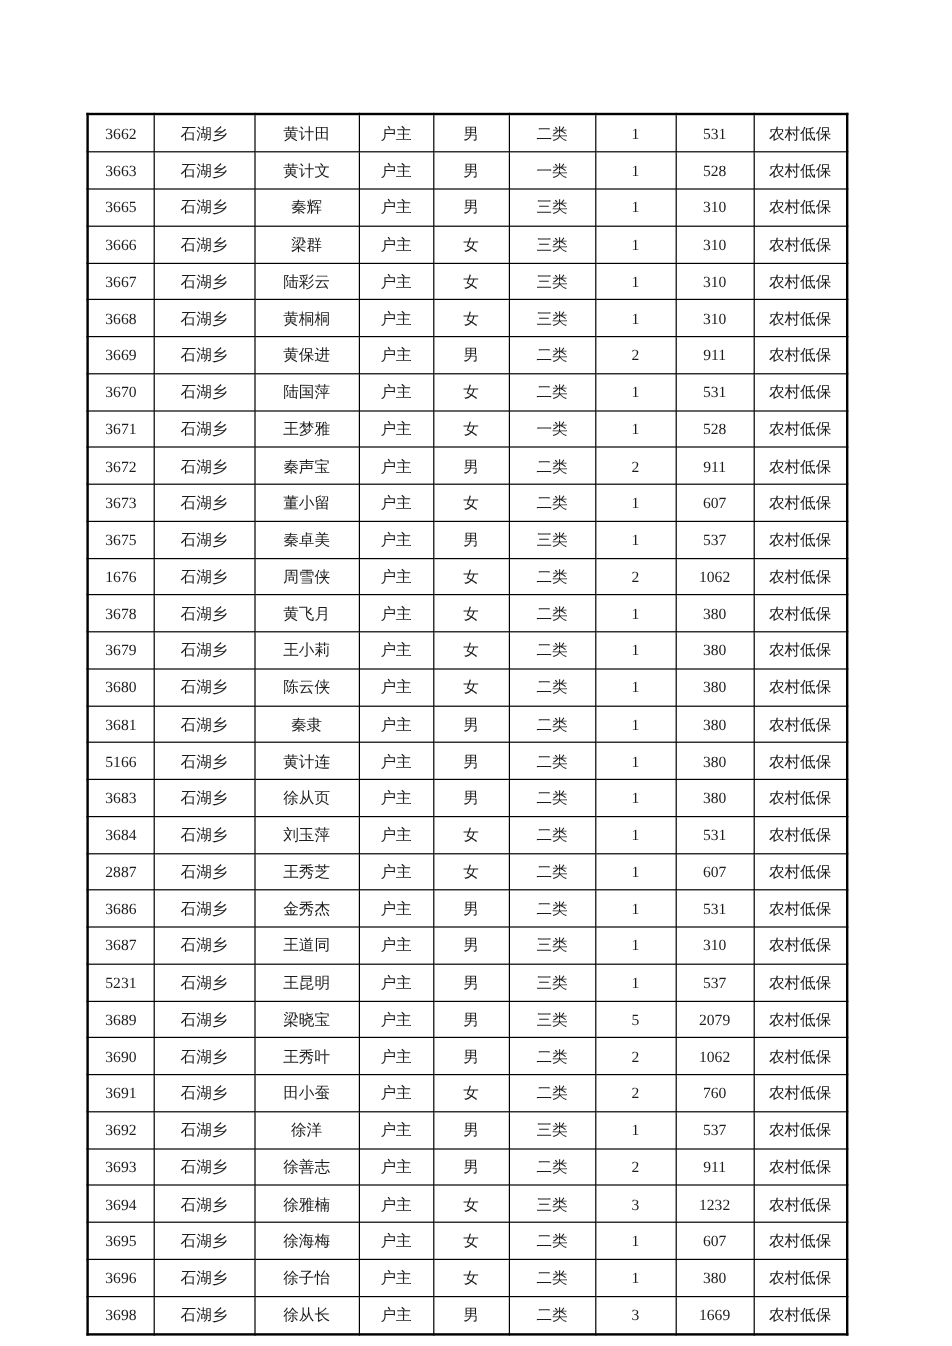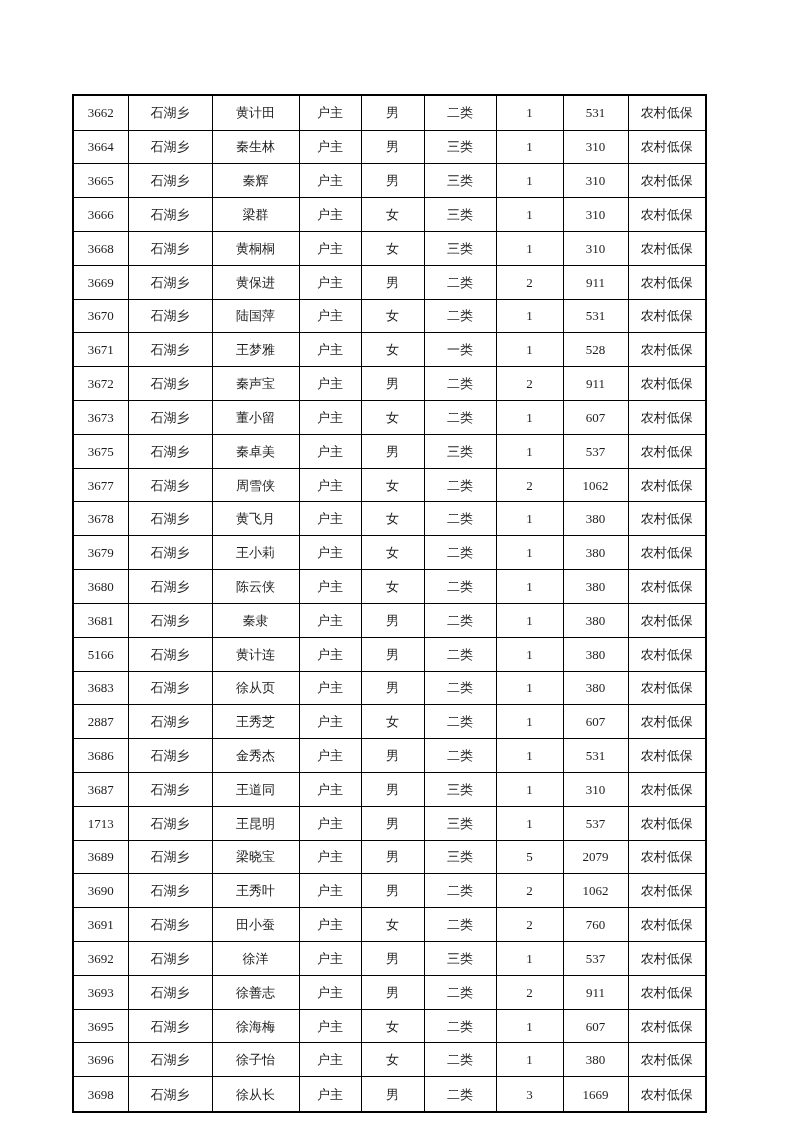--- a/index.html
+++ b/index.html
@@ -74,45 +74,56 @@
           <td>石湖乡</td>
           <td>黄计田</td>
           <td>户主</td>
           <td>男</td>
           <td>二类</td>
           <td>1</td>
           <td>531</td>
           <td>农村低保</td>
         </tr>
         <tr>
-          <td>3664</td>
-          <td>石湖乡</td>
-          <td>秦生林</td>
+          <td>3663</td>
+          <td>石湖乡</td>
+          <td>黄计文</td>
+          <td>户主</td>
+          <td>男</td>
+          <td>一类</td>
+          <td>1</td>
+          <td>528</td>
+          <td>农村低保</td>
+        </tr>
+        <tr>
+          <td>3665</td>
+          <td>石湖乡</td>
+          <td>秦辉</td>
           <td>户主</td>
           <td>男</td>
           <td>三类</td>
           <td>1</td>
           <td>310</td>
           <td>农村低保</td>
         </tr>
         <tr>
-          <td>3665</td>
-          <td>石湖乡</td>
-          <td>秦辉</td>
-          <td>户主</td>
-          <td>男</td>
+          <td>3666</td>
+          <td>石湖乡</td>
+          <td>梁群</td>
+          <td>户主</td>
+          <td>女</td>
           <td>三类</td>
           <td>1</td>
           <td>310</td>
           <td>农村低保</td>
         </tr>
         <tr>
-          <td>3666</td>
-          <td>石湖乡</td>
-          <td>梁群</td>
+          <td>3667</td>
+          <td>石湖乡</td>
+          <td>陆彩云</td>
           <td>户主</td>
           <td>女</td>
           <td>三类</td>
           <td>1</td>
           <td>310</td>
           <td>农村低保</td>
         </tr>
         <tr>
           <td>3668</td>
           <td>石湖乡</td>
@@ -184,21 +195,21 @@
           <td>石湖乡</td>
           <td>秦卓美</td>
           <td>户主</td>
           <td>男</td>
           <td>三类</td>
           <td>1</td>
           <td>537</td>
           <td>农村低保</td>
         </tr>
         <tr>
-          <td>3677</td>
+          <td>1676</td>
           <td>石湖乡</td>
           <td>周雪侠</td>
           <td>户主</td>
           <td>女</td>
           <td>二类</td>
           <td>2</td>
           <td>1062</td>
           <td>农村低保</td>
         </tr>
         <tr>
@@ -261,20 +272,31 @@
           <td>石湖乡</td>
           <td>徐从页</td>
           <td>户主</td>
           <td>男</td>
           <td>二类</td>
           <td>1</td>
           <td>380</td>
           <td>农村低保</td>
         </tr>
         <tr>
+          <td>3684</td>
+          <td>石湖乡</td>
+          <td>刘玉萍</td>
+          <td>户主</td>
+          <td>女</td>
+          <td>二类</td>
+          <td>1</td>
+          <td>531</td>
+          <td>农村低保</td>
+        </tr>
+        <tr>
           <td>2887</td>
           <td>石湖乡</td>
           <td>王秀芝</td>
           <td>户主</td>
           <td>女</td>
           <td>二类</td>
           <td>1</td>
           <td>607</td>
           <td>农村低保</td>
         </tr>
@@ -294,21 +316,21 @@
           <td>石湖乡</td>
           <td>王道同</td>
           <td>户主</td>
           <td>男</td>
           <td>三类</td>
           <td>1</td>
           <td>310</td>
           <td>农村低保</td>
         </tr>
         <tr>
-          <td>1713</td>
+          <td>5231</td>
           <td>石湖乡</td>
           <td>王昆明</td>
           <td>户主</td>
           <td>男</td>
           <td>三类</td>
           <td>1</td>
           <td>537</td>
           <td>农村低保</td>
         </tr>
         <tr>
@@ -357,20 +379,31 @@
         </tr>
         <tr>
           <td>3693</td>
           <td>石湖乡</td>
           <td>徐善志</td>
           <td>户主</td>
           <td>男</td>
           <td>二类</td>
           <td>2</td>
           <td>911</td>
+          <td>农村低保</td>
+        </tr>
+        <tr>
+          <td>3694</td>
+          <td>石湖乡</td>
+          <td>徐雅楠</td>
+          <td>户主</td>
+          <td>女</td>
+          <td>三类</td>
+          <td>3</td>
+          <td>1232</td>
           <td>农村低保</td>
         </tr>
         <tr>
           <td>3695</td>
           <td>石湖乡</td>
           <td>徐海梅</td>
           <td>户主</td>
           <td>女</td>
           <td>二类</td>
           <td>1</td>

